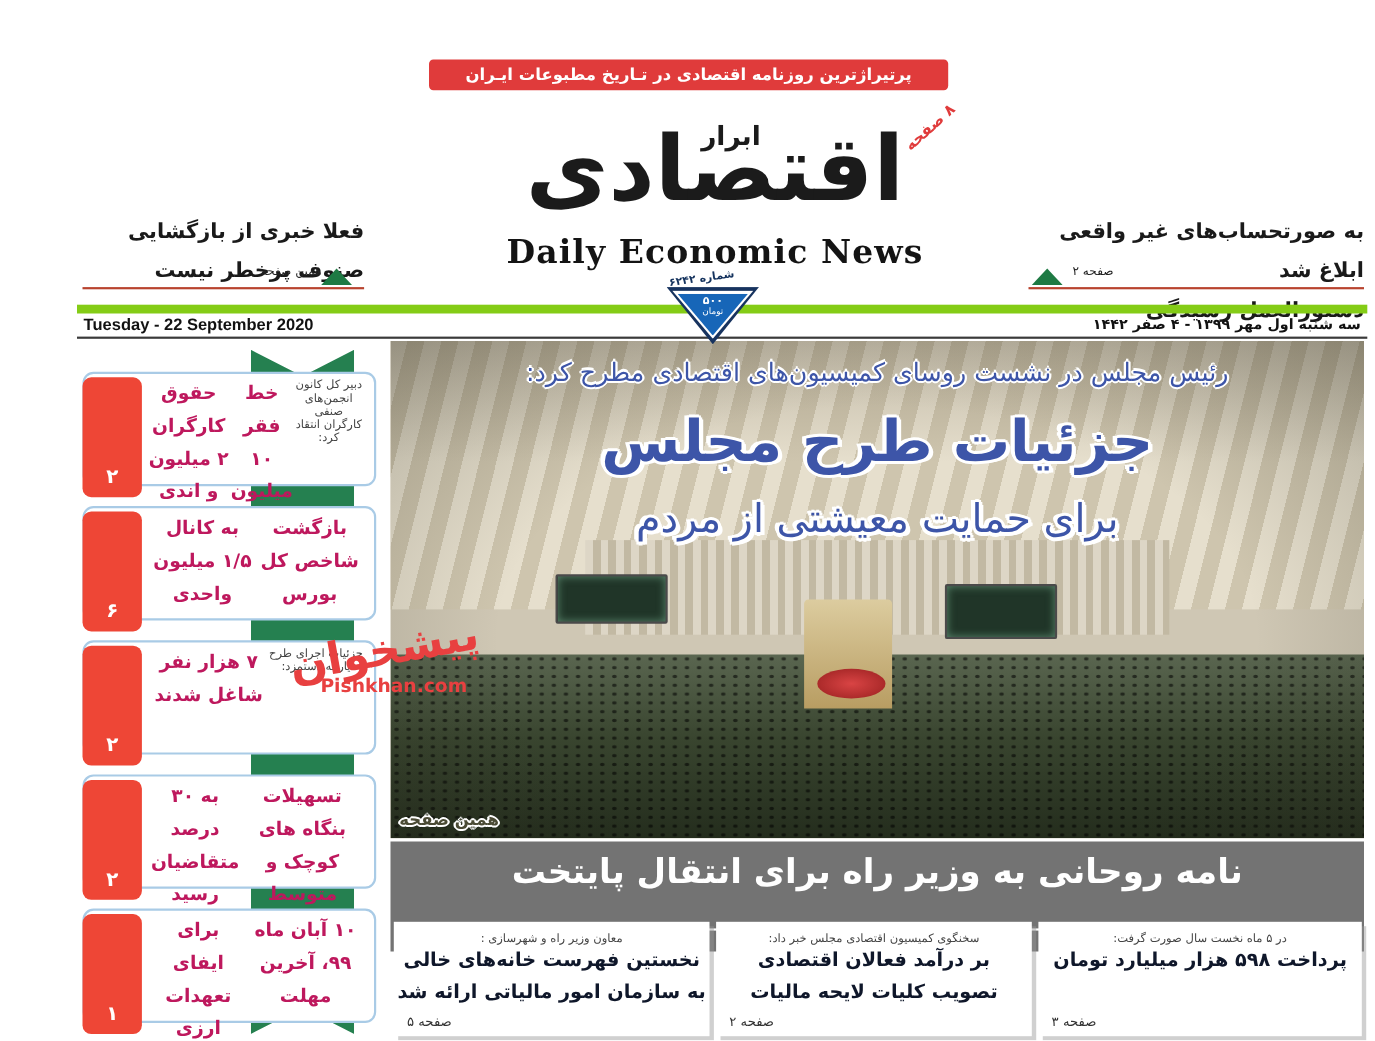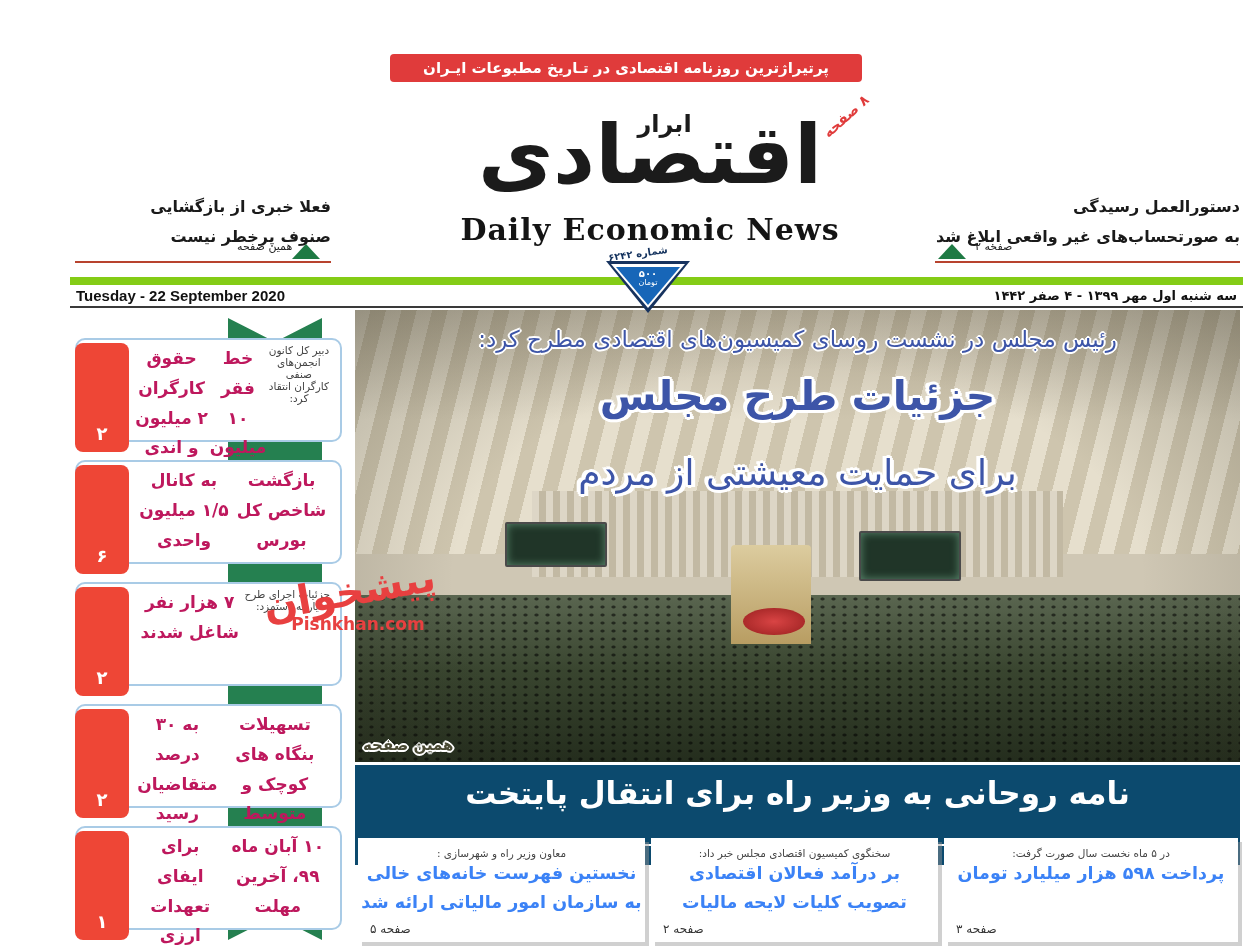--- a/index.html
+++ b/index.html
@@ -13,21 +13,21 @@
   
   .pages-note{position:absolute;left:818px;top:108px;color:#e03b3b;font-size:14px;font-weight:bold;
     transform:rotate(-42deg);}
   .masthead-fa{position:absolute;left:440px;top:100px;width:420px;height:120px;text-align:center;color:#1b1b1b;}
   .title-main{font-size:82px;font-weight:bold;line-height:110px;letter-spacing:-2px;}
   .title-small{position:absolute;top:10px;left:47%;font-size:24px;font-weight:bold;}
   .masthead-en{position:absolute;left:430px;top:212px;width:440px;text-align:center;
     font-family:"DejaVu Serif",serif;font-weight:bold;font-size:30px;color:#141414;letter-spacing:1px;}
 
   
-  .hdr-block{position:absolute;top:192px;font-size:16px;font-weight:bold;color:#1a1a1a;line-height:1.9;
+  .hdr-block{position:absolute;top:192px;font-size:19px;font-weight:bold;color:#1a1a1a;line-height:1.9;
     text-align:right;}
   .hdr-left{left:75px;width:256px;}
   .hdr-right{left:935px;width:305px;}
   .redline{position:absolute;height:2px;background:#b8432e;top:261px;}
   .redline-left{left:75px;width:256px;}
   .redline-right{left:935px;width:305px;}
   .pageref{position:absolute;font-size:11px;font-weight:normal;color:#222;}
   .green-tri{position:absolute;width:0;height:0;border-left:14px solid transparent;
     border-right:14px solid transparent;border-bottom:15px solid #1e7a44;}
 
@@ -68,21 +68,21 @@
   .ph-screen-right{left:57%;top:49%;width:11%;height:10%;}
   .ph-tower{position:absolute;left:42.5%;top:52%;width:9%;height:22%;border-radius:4px 4px 0 0;
     background:linear-gradient(180deg,#dccc9f,#b89d62);}
   .ph-flowers{position:absolute;left:43.8%;top:66%;width:7%;height:6%;border-radius:50%;
     background:radial-gradient(#d94444,#981f1f);}
   .ph-vignette{position:absolute;inset:0;
     background:radial-gradient(ellipse at 50% 60%,rgba(0,0,0,0) 55%,rgba(40,40,28,.28) 100%);}
   .ph-kicker{position:absolute;left:0;right:0;top:16px;text-align:center;color:#3d55a8;
     font-size:23px;font-weight:normal;}
   .ph-h1{position:absolute;left:0;right:0;top:62px;text-align:center;color:#3d55a8;
-    font-size:41px;font-weight:bold;}
+    font-size:52px;font-weight:bold;}
   .ph-h2{position:absolute;left:0;right:0;top:142px;text-align:center;color:#3d55a8;
     font-size:36px;font-weight:normal;}
   .ph-pageref{position:absolute;left:8px;bottom:8px;color:#4b4b35;font-size:15px;font-weight:bold;}
   .outline-lg{text-shadow:3px 0 0 #fff,-3px 0 0 #fff,0 3px 0 #fff,0 -3px 0 #fff,
     2px 2px 0 #fff,-2px 2px 0 #fff,2px -2px 0 #fff,-2px -2px 0 #fff,4px 2px 0 #fff,-4px -2px 0 #fff;}
   .outline-sm{text-shadow:2px 0 0 #fff,-2px 0 0 #fff,0 2px 0 #fff,0 -2px 0 #fff,
     1px 1px 0 #fff,-1px 1px 0 #fff,1px -1px 0 #fff,-1px -1px 0 #fff;}
 
   
   .watermark{position:absolute;left:280px;top:568px;width:156px;text-align:center;z-index:30;color:#e84040;}
@@ -96,33 +96,33 @@
     border:2px solid #a9cbe6;border-radius:10px;z-index:10;}
   .tab{position:absolute;left:-2px;top:3px;bottom:-12px;width:54px;background:#ee4636;border-radius:8px;}
   .tab-num{position:absolute;bottom:8px;left:0;right:0;text-align:center;color:#fff;
     font-size:18px;font-weight:bold;}
   .card-body{position:absolute;left:58px;right:10px;top:4px;bottom:4px;display:flex;
     flex-direction:row;justify-content:center;text-align:center;}
   .card-kicker{font-size:10.5px;color:#444;margin-bottom:3px;}
   .card-line{font-size:17px;font-weight:bold;color:#be185d;line-height:1.75;}
 
   
-  .strip{position:absolute;left:355px;top:765px;width:885px;height:100px;background:#0c4a6e;}
+  .strip{position:absolute;left:355px;top:765px;width:885px;height:100px;background:#737373;}
   .strip-headline{margin-top:10px;text-align:center;color:#fff;font-size:31px;font-weight:bold;}
   .strip-pageref{position:absolute;left:10px;bottom:14px;color:#fff;font-size:12px;font-weight:bold;}
   .strip-line{position:absolute;left:95px;right:8px;bottom:19px;height:2px;background:#fff;}
 
   
   .bbox{position:absolute;top:838px;height:104px;background:#fff;z-index:12;
     box-shadow:4px 4px 0 rgba(150,150,150,.45);}
   .bbox-a{left:358px;width:287px;}
   .bbox-b{left:651px;width:287px;}
   .bbox-c{left:944px;width:294px;}
   .bbox-kicker{margin-top:9px;text-align:center;font-size:10.5px;color:#444;}
-  .bbox-line{text-align:center;font-size:17.5px;font-weight:bold;color:#3b82f6;line-height:1.65;}
+  .bbox-line{text-align:center;font-size:17.5px;font-weight:bold;color:#0f172a;line-height:1.65;}
   .bbox-page{position:absolute;left:12px;bottom:6px;font-size:12px;color:#333;}
 </style>
 </head>
 <body>
 
 <div id="page">
 
   <div class="top-banner" dir="rtl">پرتیراژترین روزنامه اقتصادی در تـاریخ مطبوعات ایـران</div>
 
   <div class="pages-note" dir="rtl">۸ صفحه</div>
@@ -134,22 +134,22 @@
 
   <div class="hdr-block hdr-left" dir="rtl">
     <div>فعلا خبری از بازگشایی</div>
     <div>صنوف پرخطر نیست</div>
   </div>
   <div class="pageref" style="left:237px;top:240px;" dir="rtl">همین صفحه</div>
   <div class="green-tri" style="left:292px;top:244px;"></div>
   <div class="redline redline-left"></div>
 
   <div class="hdr-block hdr-right" dir="rtl">
+    <div>به صورتحساب‌های غیر واقعی ابلاغ شد</div>
     <div>دستورالعمل رسیدگی</div>
-    <div>به صورتحساب‌های غیر واقعی ابلاغ شد</div>
   </div>
   <div class="green-tri" style="left:938px;top:244px;"></div>
   <div class="pageref" style="left:975px;top:240px;" dir="rtl">صفحه ۲</div>
   <div class="redline redline-right"></div>
 
   <div class="dateband">
     <div class="date-en">Tuesday - 22 September 2020</div>
     <div class="date-fa" dir="rtl">سه شنبه اول مهر ۱۳۹۹ - ۴ صفر ۱۴۴۲</div>
   </div>
 

